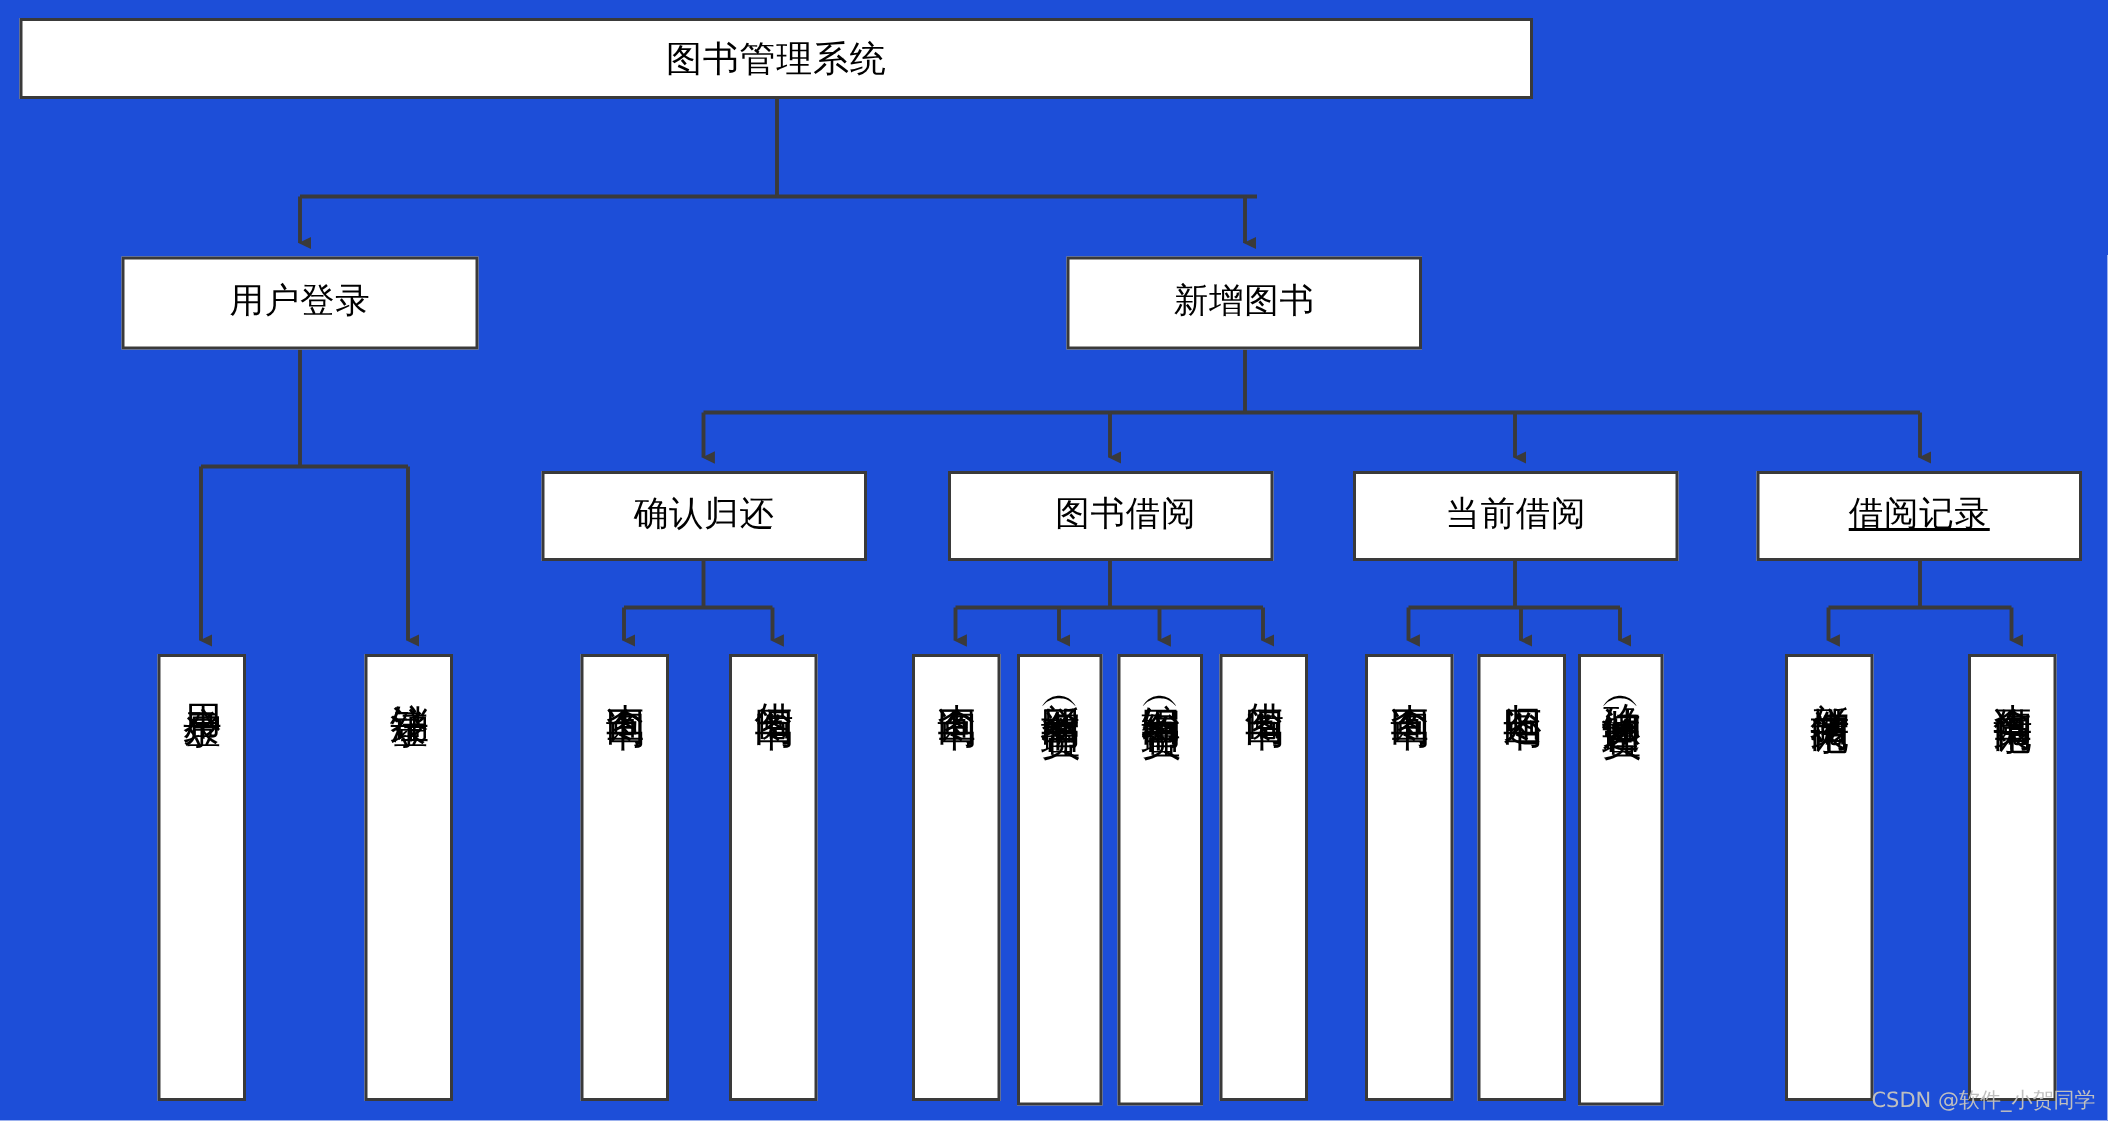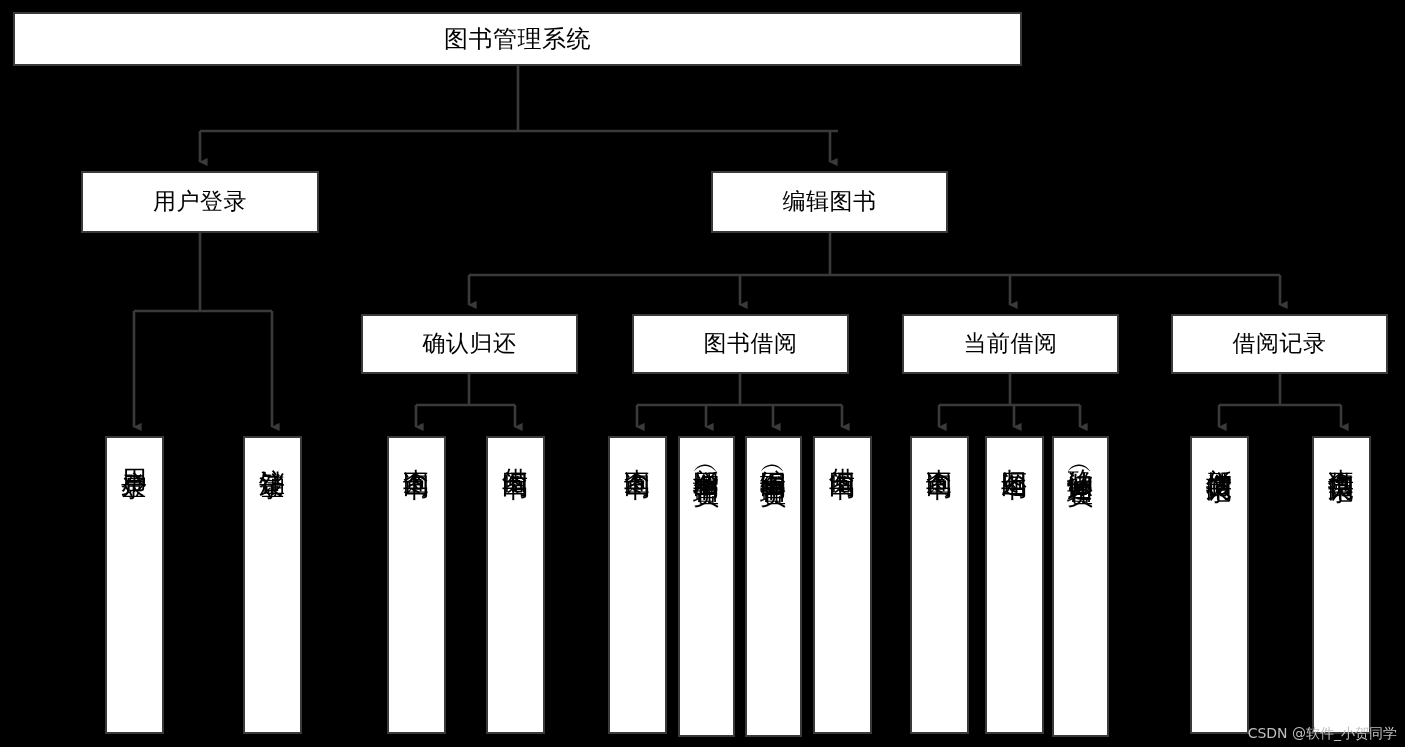--- a/index.html
+++ b/index.html
@@ -7,21 +7,21 @@
     padding: 0;
     background: #ffffff;
   }
   body {
     font-family: "DejaVu Sans", "Liberation Sans", sans-serif;
   }
   #canvas {
     position: relative;
     width: 1405px;
     height: 747px;
-    background: #000000;
+    background: #1d4ed8;
     overflow: hidden;
   }
   #edges {
     position: absolute;
     left: 0;
     top: 0;
     width: 1405px;
     height: 747px;
   }
   .node {
@@ -126,33 +126,33 @@
   </svg>
 
   <div class="node root horiz" style="left:13px; top:12px; width:1009px; height:54px;">
     <span class="label">图书管理系统</span>
   </div>
 
   <div class="node horiz" style="left:81px; top:171px; width:238px; height:62px;">
     <span class="label">用户登录</span>
   </div>
   <div class="node horiz" style="left:711px; top:171px; width:237px; height:62px;">
-    <span class="label">编辑图书</span>
+    <span class="label">新增图书</span>
   </div>
 
   <div class="node horiz" style="left:361px; top:314px; width:217px; height:60px;">
     <span class="label">确认归还</span>
   </div>
   <div class="node horiz" style="left:632px; top:314px; width:217px; height:60px;padding-left:20px;">
     <span class="label">图书借阅</span>
   </div>
   <div class="node horiz" style="left:902px; top:314px; width:217px; height:60px;">
     <span class="label">当前借阅</span>
   </div>
-  <div class="node horiz" style="left:1171px; top:314px; width:217px; height:60px;">
+  <div class="node horiz" style="left:1171px; top:314px; width:217px; height:60px;text-decoration:underline;">
     <span class="label">借阅记录</span>
   </div>
 
   <div class="node vert" style="left:105px; top:436px; width:59px; height:298px;">
     <span class="label">用户登录</span>
   </div>
   <div class="node vert" style="left:243px; top:436px; width:59px; height:298px;">
     <span class="label">注销登录</span>
   </div>
   <div class="node vert" style="left:387px; top:436px; width:59px; height:298px;">

